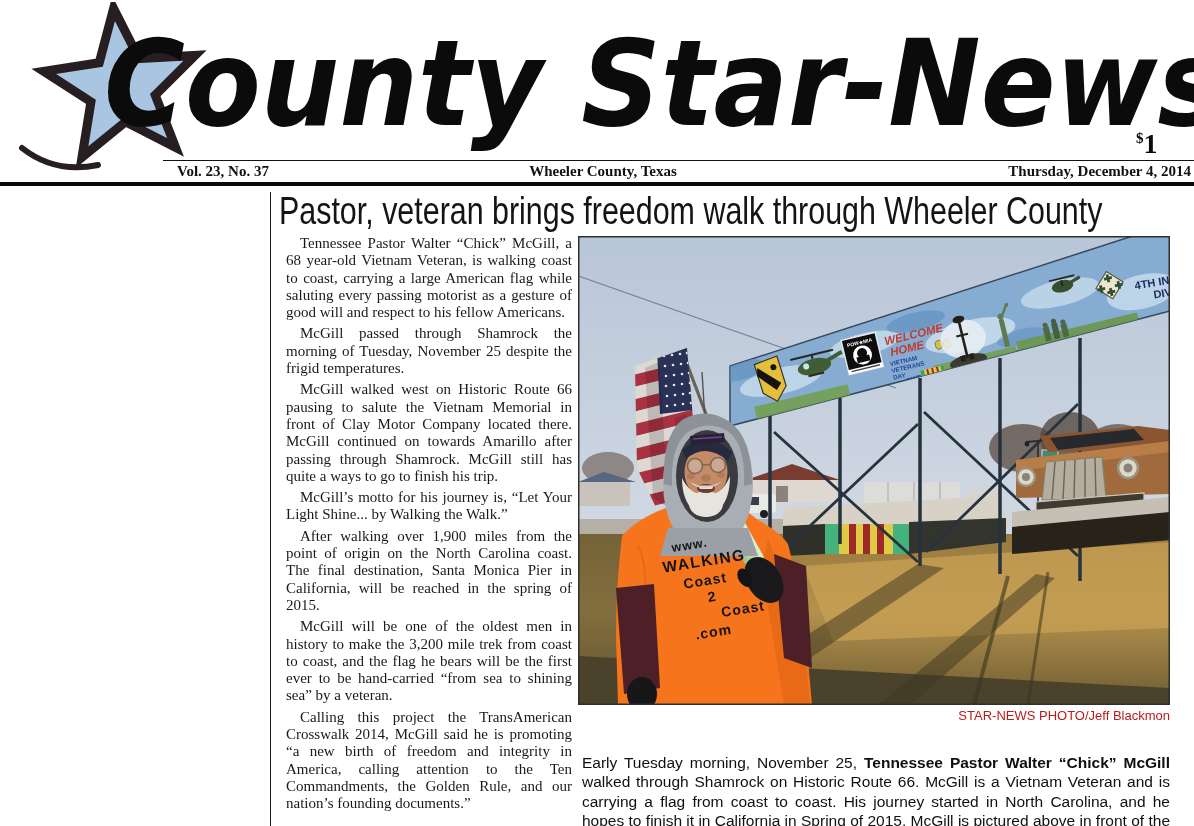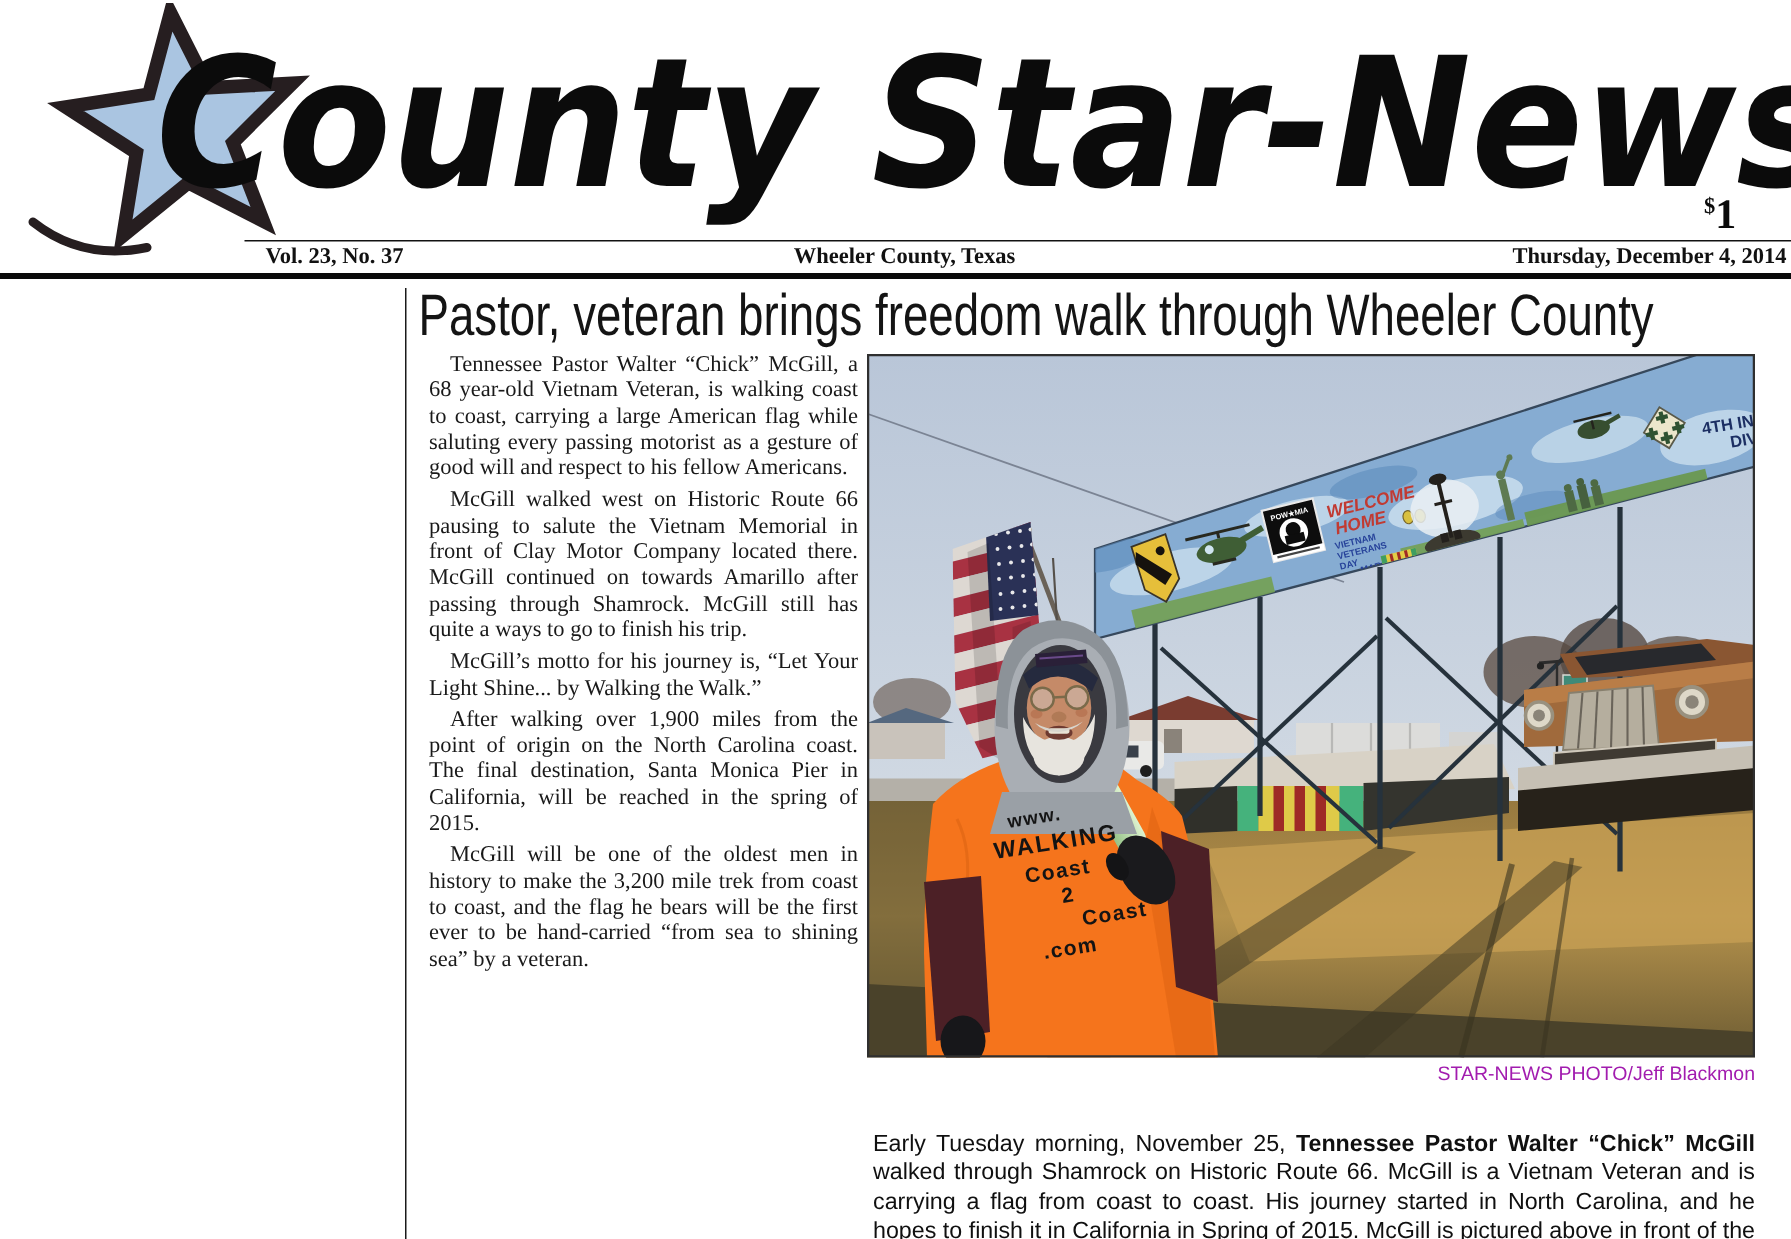--- a/index.html
+++ b/index.html
@@ -31,21 +31,21 @@
   #headline span{display:inline-block;transform:scaleX(.78);transform-origin:0 0;
     font-family:"Liberation Sans",sans-serif;font-size:39px;color:#141414;letter-spacing:0;}
   #article-col{left:282px;top:231px;width:294px;}
   #article-col p{margin:4px;text-indent:14px;font-size:15px;line-height:17.3px;
     text-align:justify;color:#191919;}
   #article-col i{font-style:italic;}
 
   
   #photo-wrap{left:578px;top:236px;width:592px;height:469px;}
   #photo-credit{left:578px;top:708px;width:592px;text-align:right;
-    font-family:"Liberation Sans",sans-serif;font-size:13px;color:#a21caf;}
+    font-family:"Liberation Sans",sans-serif;font-size:13px;color:#b91c1c;}
   #photo-caption{left:582px;top:753px;width:588px;
     font-family:"Liberation Sans",sans-serif;font-size:15.5px;line-height:19.4px;
     text-align:justify;color:#101010;}
   #photo-caption b{font-weight:bold;}
 
   svg text{font-family:"Liberation Sans",sans-serif;}
 </style>
 </head>
 <body>
 
@@ -62,24 +62,26 @@
 <div id="dl-vol" class="abs dateline">Vol. 23, No. 37</div>
 <div id="dl-loc" class="abs dateline">Wheeler County, Texas</div>
 <div id="dl-date" class="abs dateline">Thursday, December 4, 2014</div>
 <div id="thick-rule" class="abs"></div>
 <div id="v-rule" class="abs"></div>
 
 <div id="headline" class="abs"><span>Pastor, veteran brings freedom walk through Wheeler County</span></div>
 
 <div id="article-col" class="abs">
   <p>Tennessee Pastor Walter “Chick” McGill, a 68 year-old Vietnam Veteran, is walking coast to coast, carrying a large American flag while saluting every passing motorist as a gesture of good will and respect to his fellow Americans.</p>
+  <p>McGill passed through Shamrock the morning of Tuesday, November 25 despite the frigid temperatures.</p>
   <p>McGill walked west on Historic Route 66 pausing to salute the Vietnam Memorial in front of Clay Motor Company located there. McGill continued on towards Amarillo after passing through Shamrock. McGill still has quite a ways to go to finish his trip.</p>
   <p>McGill’s motto for his journey is, “Let Your Light Shine... by Walking the Walk.”</p>
   <p>After walking over 1,900 miles from the point of origin on the North Carolina coast. The final destination, Santa Monica Pier in California, will be reached in the spring of 2015.</p>
   <p>McGill will be one of the oldest men in history to make the 3,200 mile trek from coast to coast, and the flag he bears will be the first ever to be hand-carried “from sea to shining sea” by a veteran.</p>
+  <p>Calling this project the TransAmerican Crosswalk 2014, McGill said he is promoting “a new birth of freedom and integrity in America, calling attention to the Ten Commandments, the Golden Rule, and our nation’s founding documents.”</p>
 </div>
 
 <div id="photo-wrap" class="abs">
 <svg viewBox="0 0 592 469" width="592" height="469">
   <defs>
     <linearGradient id="skyg" x1="0" y1="0" x2="0" y2="1">
       <stop offset="0" stop-color="#b9c6d8"></stop>
           <stop offset="1" stop-color="#d3dbe4"></stop>
     </linearGradient>
     <linearGradient id="grassg" x1="0" y1="0" x2="0" y2="1">

